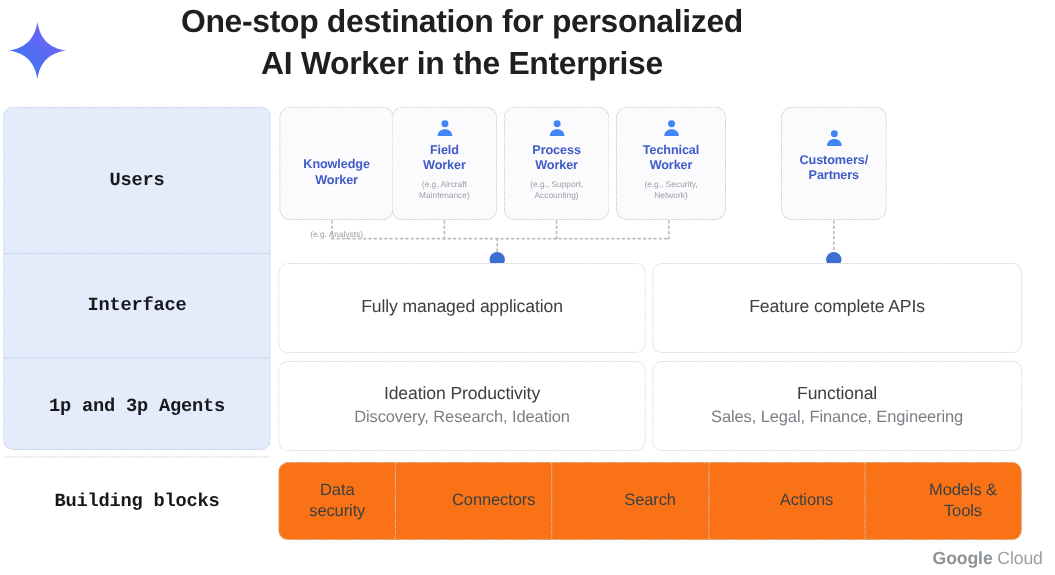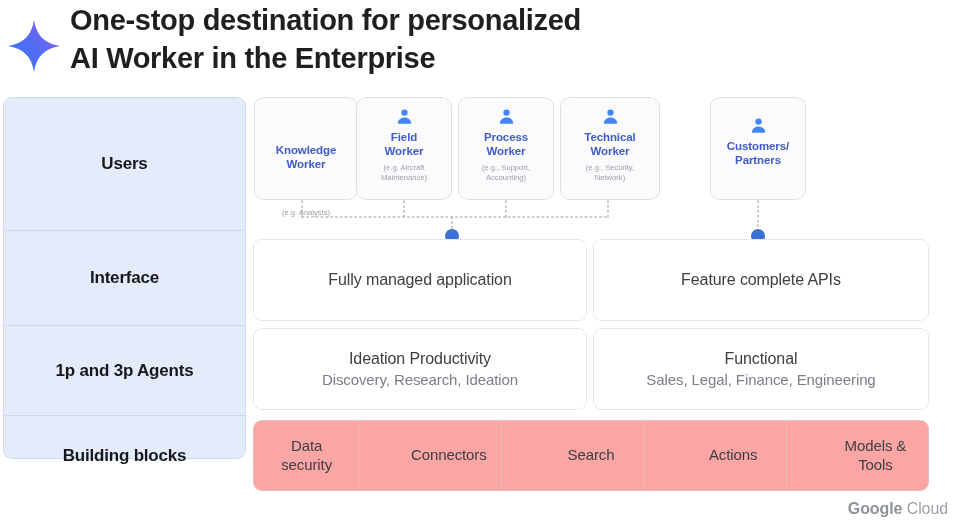--- a/index.html
+++ b/index.html
@@ -13,29 +13,30 @@
   }
 
   
   #header{position:absolute;left:0;top:0;width:959px;height:92px;}
   #sparkle{position:absolute;left:6px;top:18px;width:56px;height:56px;}
   #title{
     position:absolute;left:70px;top:2px;width:700px;
     font-size:29px;font-weight:700;color:#1f1f1f;
     line-height:1.30;letter-spacing:-0.3px;
   }
-  #title .l{display:block;}
+  #title .l{display:block;text-align:center;}
 
   
   #sidebar{
-    position:absolute;left:3px;top:97px;width:243px;height:362px;
+    position:absolute;left:3px;top:97px;width:243px;height:312px;
     background:#e4ecfb;
     border:1.6px dotted #b9c7e2;
     border-radius:9px;
     box-sizing:border-box;
+    font-family:Liberation Mono, monospace;
   }
   .side-row{
     position:absolute;left:0;width:100%;
     display:flex;align-items:center;justify-content:center;
     font-size:17px;font-weight:700;color:#16181c;
     letter-spacing:-0.2px;
     box-sizing:border-box;
   }
   .side-div{border-bottom:1.6px dotted #b9c7e2;}
   #side-users{top:0;height:133px;}
@@ -87,21 +88,21 @@
     position:absolute;left:0;top:0;width:100%;height:100%;
     display:flex;flex-direction:column;align-items:center;justify-content:center;
   }
   .atitle{font-size:16px;color:#3c4043;letter-spacing:-0.1px;}
   .asub{margin-top:3px;font-size:15px;color:#7a7f85;letter-spacing:-0.1px;}
 
   
   #blocks{
     position:absolute;left:253px;top:420px;width:676px;height:71px;
     box-sizing:border-box;
-    background:#fca5a5;
+    background:#f97316;
     border:1.6px dotted #cfcfcf;
     border-radius:9px;
     display:flex;
     gap:36px;
   }
   .bcell{
     flex:1 1 0;
     display:flex;align-items:center;justify-content:center;
     text-align:center;
     font-size:15px;color:#3c4043;line-height:1.22;letter-spacing:-0.1px;

